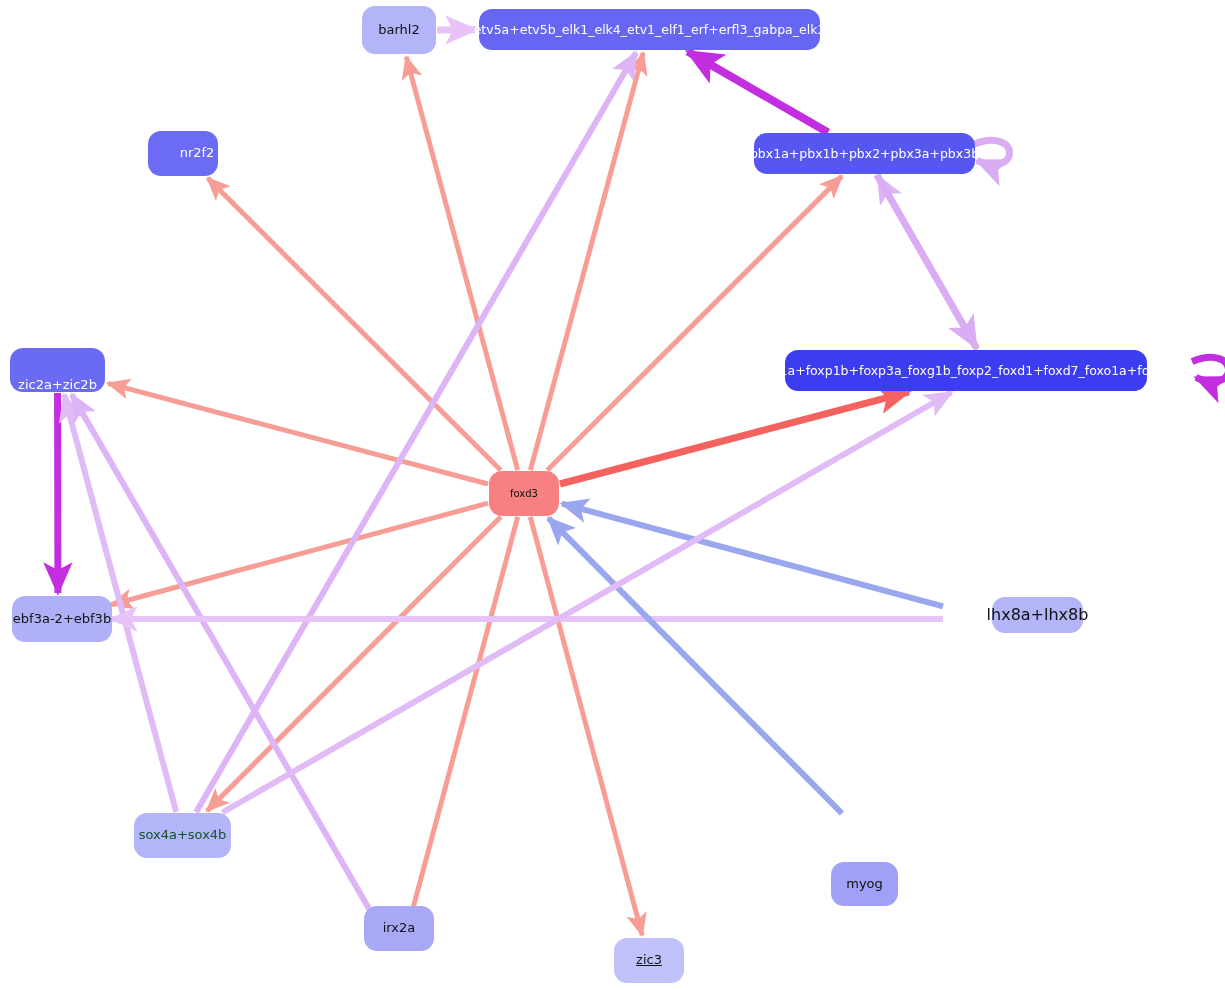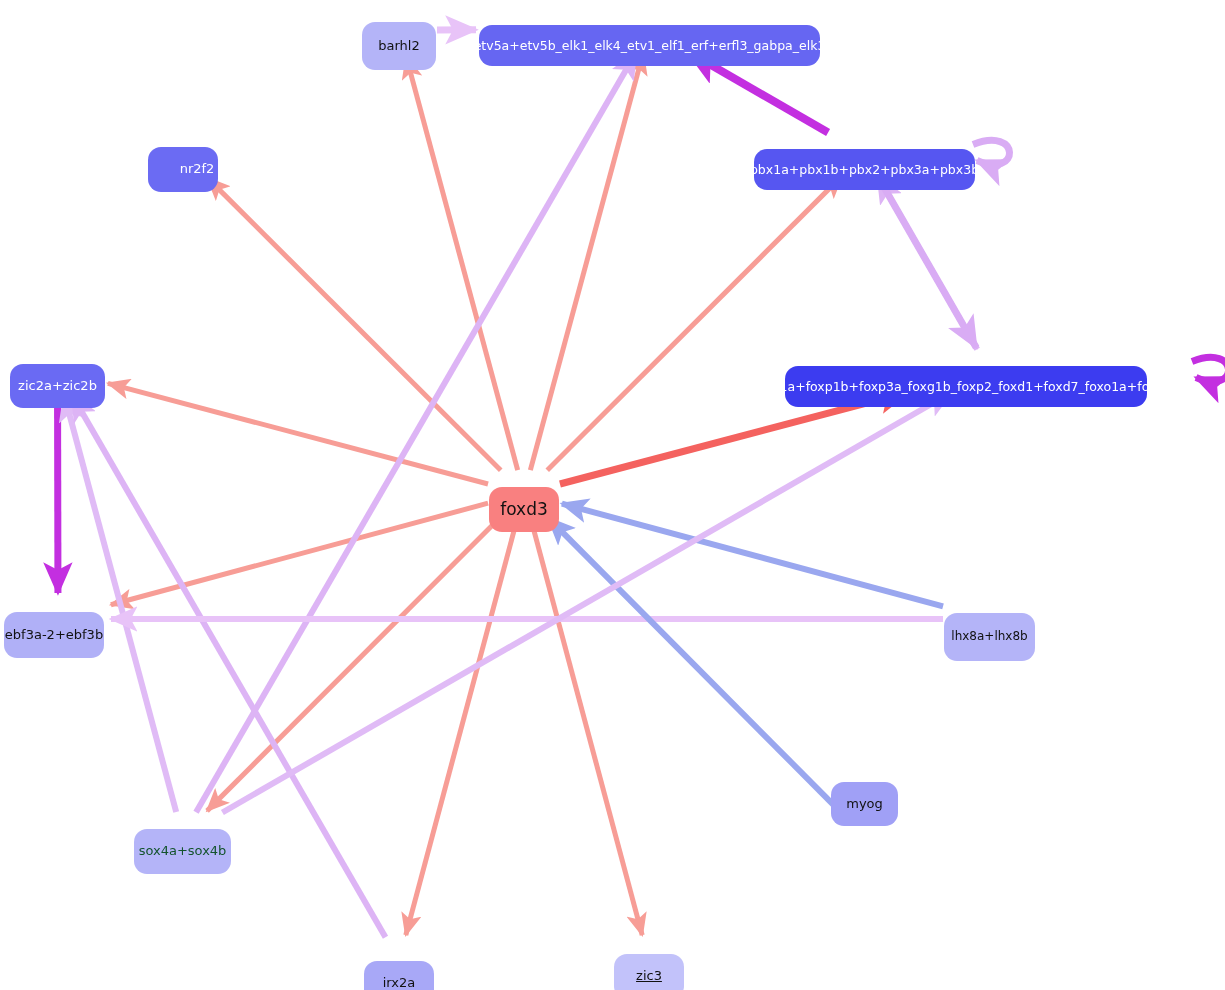--- a/index.html
+++ b/index.html
@@ -25,21 +25,20 @@
     position: absolute;
     display: flex;
     align-items: center;
     justify-content: center;
     border-radius: 13px;
     text-align: center;
     line-height: 1.1;
     white-space: nowrap;
     user-select: none;
     cursor: pointer;
-    margin-top: 16px;
   }
   .node-label {
     display: block;
     padding: 0 6px;
   }
 </style>
 </head>
 <body>
 
 <div id="graph-canvas">
@@ -149,41 +148,41 @@
       </div>
       <div class="graph-node" style="left: 479px; top: 9px; width: 341px; height: 41px; background: rgb(102, 102, 242); color: rgb(255, 255, 255); font-size: 12.5px;">
         <span class="node-label">etv5a+etv5b_elk1_elk4_etv1_elf1_erf+erfl3_gabpa_elk3</span>
       </div>
       <div class="graph-node" style="left: 148px; top: 131px; width: 70px; height: 45px; background: rgb(107, 107, 243); color: rgb(255, 255, 255); font-size: 13px; padding-left: 28px;">
         <span class="node-label">nr2f2</span>
       </div>
       <div class="graph-node" style="left: 754px; top: 133px; width: 221px; height: 41px; background: rgb(86, 86, 241); color: rgb(255, 255, 255); font-size: 12.5px;">
         <span class="node-label">pbx1a+pbx1b+pbx2+pbx3a+pbx3b</span>
       </div>
-      <div class="graph-node" style="left: 10px; top: 348px; width: 95px; height: 44px; background: rgb(106, 106, 243); color: rgb(255, 255, 255); font-size: 13px;">
+      <div class="graph-node" style="left: 10px; top: 348px; width: 95px; height: 44px; background: rgb(106, 106, 243); color: rgb(255, 255, 255); font-size: 13px; align-items: flex-end;">
         <span class="node-label">zic2a+zic2b</span>
       </div>
       <div class="graph-node" style="left: 785px; top: 350px; width: 362px; height: 41px; background: rgb(60, 60, 240); color: rgb(255, 255, 255); font-size: 12.5px;">
         <span class="node-label">foxp1a+foxp1b+foxp3a_foxg1b_foxp2_foxd1+foxd7_foxo1a+foxo1b</span>
       </div>
-      <div class="graph-node" style="left: 489px; top: 471px; width: 70px; height: 45px; background: rgb(249, 128, 128); color: rgb(17, 17, 17); font-size: 17px;">
+      <div class="graph-node" style="left: 489px; top: 471px; width: 70px; height: 45px; background: rgb(249, 128, 128); color: rgb(17, 17, 17); font-size: 10px;">
         <span class="node-label">foxd3</span>
       </div>
-      <div class="graph-node" style="left: 4px; top: 596px; width: 100px; height: 46px; background: rgb(176, 176, 247); color: rgb(17, 17, 17); font-size: 13px;">
+      <div class="graph-node" style="left: 12px; top: 596px; width: 100px; height: 46px; background: rgb(176, 176, 247); color: rgb(17, 17, 17); font-size: 13px;">
         <span class="node-label">ebf3a-2+ebf3b</span>
       </div>
-      <div class="graph-node" style="left: 944px; top: 597px; width: 91px; height: 48px; background: rgb(180, 180, 248); color: rgb(17, 17, 17); font-size: 12px;">
+      <div class="graph-node" style="left: 992px; top: 597px; width: 91px; height: 36px; background: rgb(180, 180, 248); color: rgb(17, 17, 17); font-size: 16px;">
         <span class="node-label">lhx8a+lhx8b</span>
       </div>
       <div class="graph-node" style="left: 134px; top: 813px; width: 97px; height: 45px; background: rgb(180, 180, 248); color: #14532d; font-size: 13px;">
         <span class="node-label">sox4a+sox4b</span>
       </div>
-      <div class="graph-node" style="left: 831px; top: 766px; width: 67px; height: 44px; background: rgb(160, 160, 246); color: rgb(17, 17, 17); font-size: 13px;">
+      <div class="graph-node" style="left: 831px; top: 862px; width: 67px; height: 44px; background: rgb(160, 160, 246); color: rgb(17, 17, 17); font-size: 13px;">
         <span class="node-label">myog</span>
       </div>
-      <div class="graph-node" style="left: 364px; top: 945px; width: 70px; height: 45px; background: rgb(168, 168, 247); color: rgb(17, 17, 17); font-size: 13px;">
+      <div class="graph-node" style="left: 364px; top: 906px; width: 70px; height: 45px; background: rgb(168, 168, 247); color: rgb(17, 17, 17); font-size: 13px;">
         <span class="node-label">irx2a</span>
       </div>
       <div class="graph-node" style="left: 614px; top: 938px; width: 70px; height: 45px; background: rgb(194, 194, 250); color: rgb(17, 17, 17); font-size: 13px; text-decoration: underline;">
         <span class="node-label">zic3</span>
       </div>
     </div>
 </div>
 
 </body></html>

